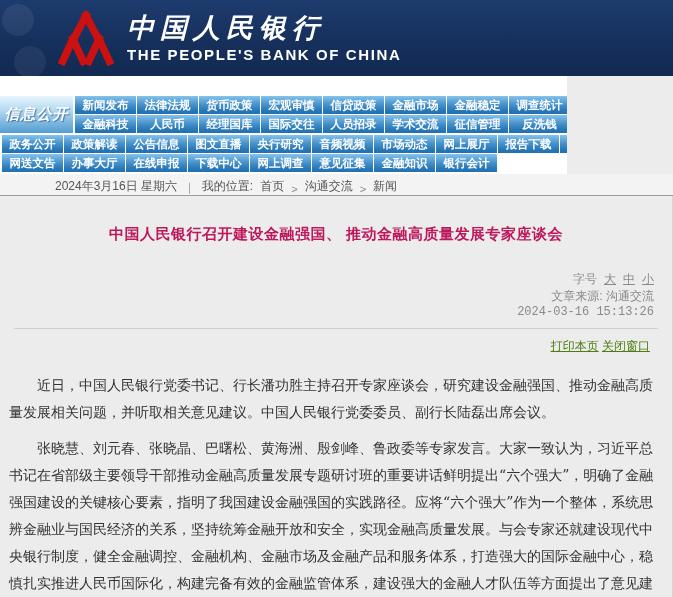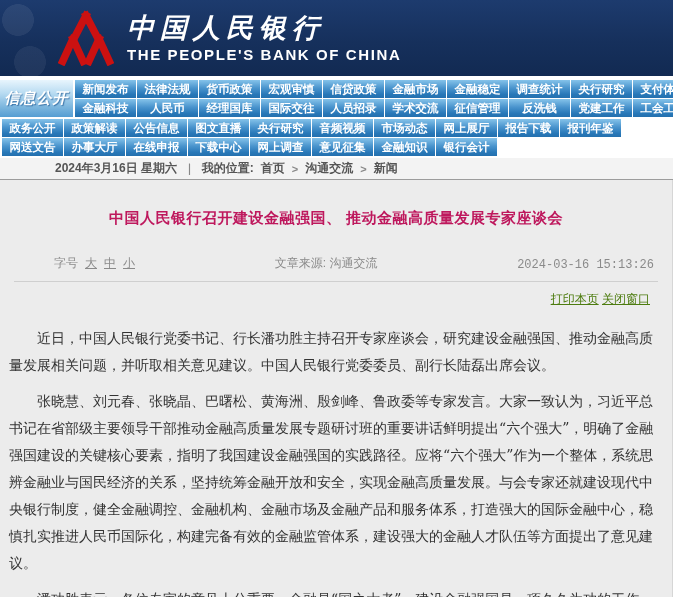--- a/index.html
+++ b/index.html
@@ -18,60 +18,60 @@
   }
   .logo-svg{width:56px;height:56px;flex:none;}
   .bank-names{margin-left:13px;color:#fff;}
   .bank-cn{
     font-family:"DejaVu Serif","Liberation Serif",serif;
     font-size:27px;font-weight:bold;letter-spacing:6px;line-height:30px;
     font-style:italic;
   }
   .bank-en{font-size:15px;letter-spacing:1.6px;margin-top:3px;font-weight:bold;}
   
-  .nav{background:#fff;padding-top:4px;width:673px;overflow:hidden;}
+  .nav{background:#fff;padding-top:20px;width:567px;overflow:hidden;}
   .nav-group{display:flex;margin-bottom:2px;}
   .nav-label{
     flex:none;width:73px;height:37px;display:flex;align-items:center;justify-content:center;
     background:linear-gradient(180deg,#e8f5fd 0%,#b9dcf2 35%,#79b4dd 75%,#559dd2 100%);
     color:#fff;font-size:15px;font-weight:bold;font-style:italic;
     text-shadow:1px 1px 1px rgba(20,80,140,.65);
     letter-spacing:1px;
   }
   .nav-rows{display:flex;flex-direction:column;margin-left:2px;gap:1px;}
   .nav-row{display:flex;gap:1px;height:18px;}
   .nav-cell{
     flex:none;width:61px;text-align:center;line-height:18px;
     font-size:11.5px;font-weight:bold;color:#fff;white-space:nowrap;overflow:hidden;
     background:linear-gradient(180deg,#85c3ea 0%,#4a94cd 45%,#2878b8 80%,#2470ae 100%);
     cursor:pointer;
   }
   .nav-cell.empty{background:transparent;cursor:default;}
   
   .breadcrumb{
     height:21px;background:#f3f3f3;border-bottom:1px solid #9c9c9c;
-    display:flex;align-items:center;gap:7px;
-    padding-left:55px;font-size:12px;color:#555;font-weight:bold;
+    display:flex;align-items:flex-end;gap:7px;
+    padding-left:55px;font-size:12px;color:#555;
   }
   .breadcrumb a{color:#555;text-decoration:none;cursor:pointer;}
   .crumb-sep{color:#888;font-size:11px;}
   
   .content{
     background:#ececec;border-right:1px solid #d6d6d6;box-sizing:border-box;
     height:497px;padding-top:29px;
   }
   .page-title{
     text-align:center;font-size:15px;font-weight:bold;color:#be185d;
     letter-spacing:.5px;margin:0 30px;
   }
   .meta-row{
     display:flex;align-items:flex-end;
     margin:27px 14px 0 14px;padding:0 4px 9px 40px;
     border-bottom:1px solid #cfcfcf;
-    font-size:12px;color:#8a8a8a;
+    font-size:12px;color:#8a8a8a;flex-direction:column;
   }
   .meta-left{flex:none;display:flex;gap:7px;align-items:baseline;}
   .meta-left a{color:#8a8a8a;text-decoration:underline;cursor:pointer;}
   .meta-center{flex:1;text-align:center;}
   .meta-right{flex:none;font-family:"Liberation Mono","DejaVu Sans Mono",monospace;font-size:12px;}
   .page-actions{
     text-align:right;padding:9px 22px 0 0;font-size:12px;
   }
   .page-actions a{color:#4d7c0f;text-decoration:underline;cursor:pointer;}
   .article-body{

